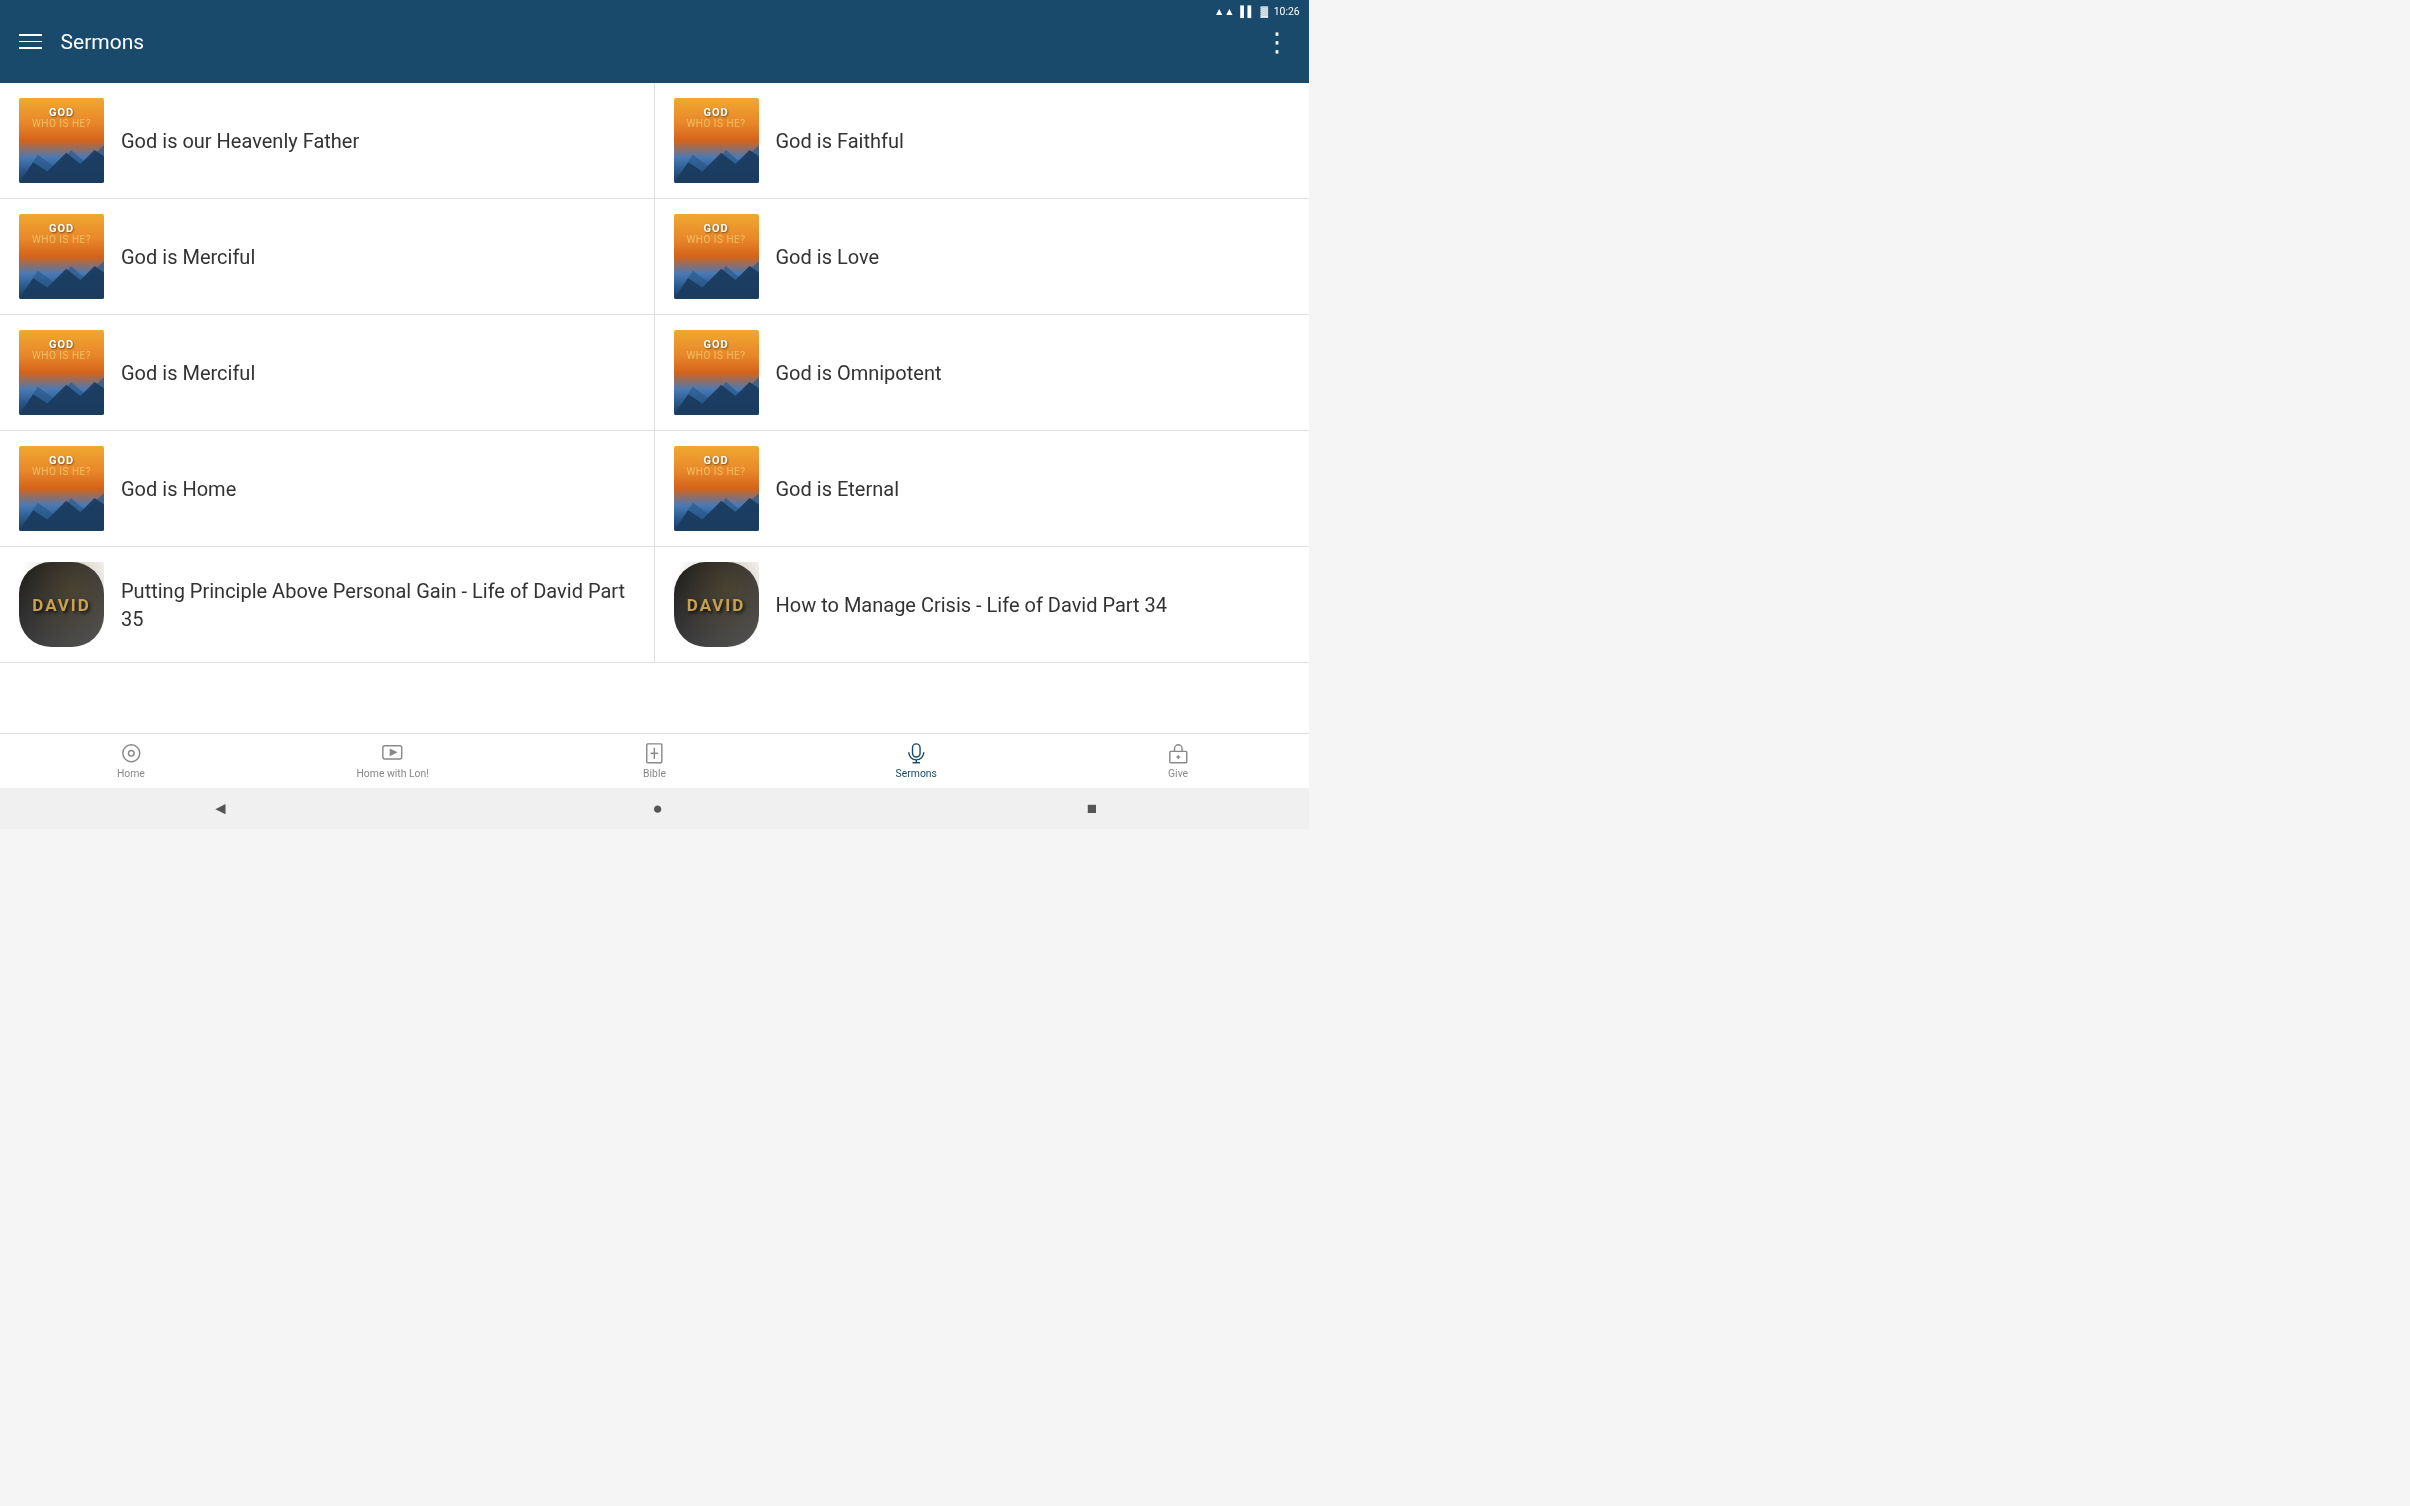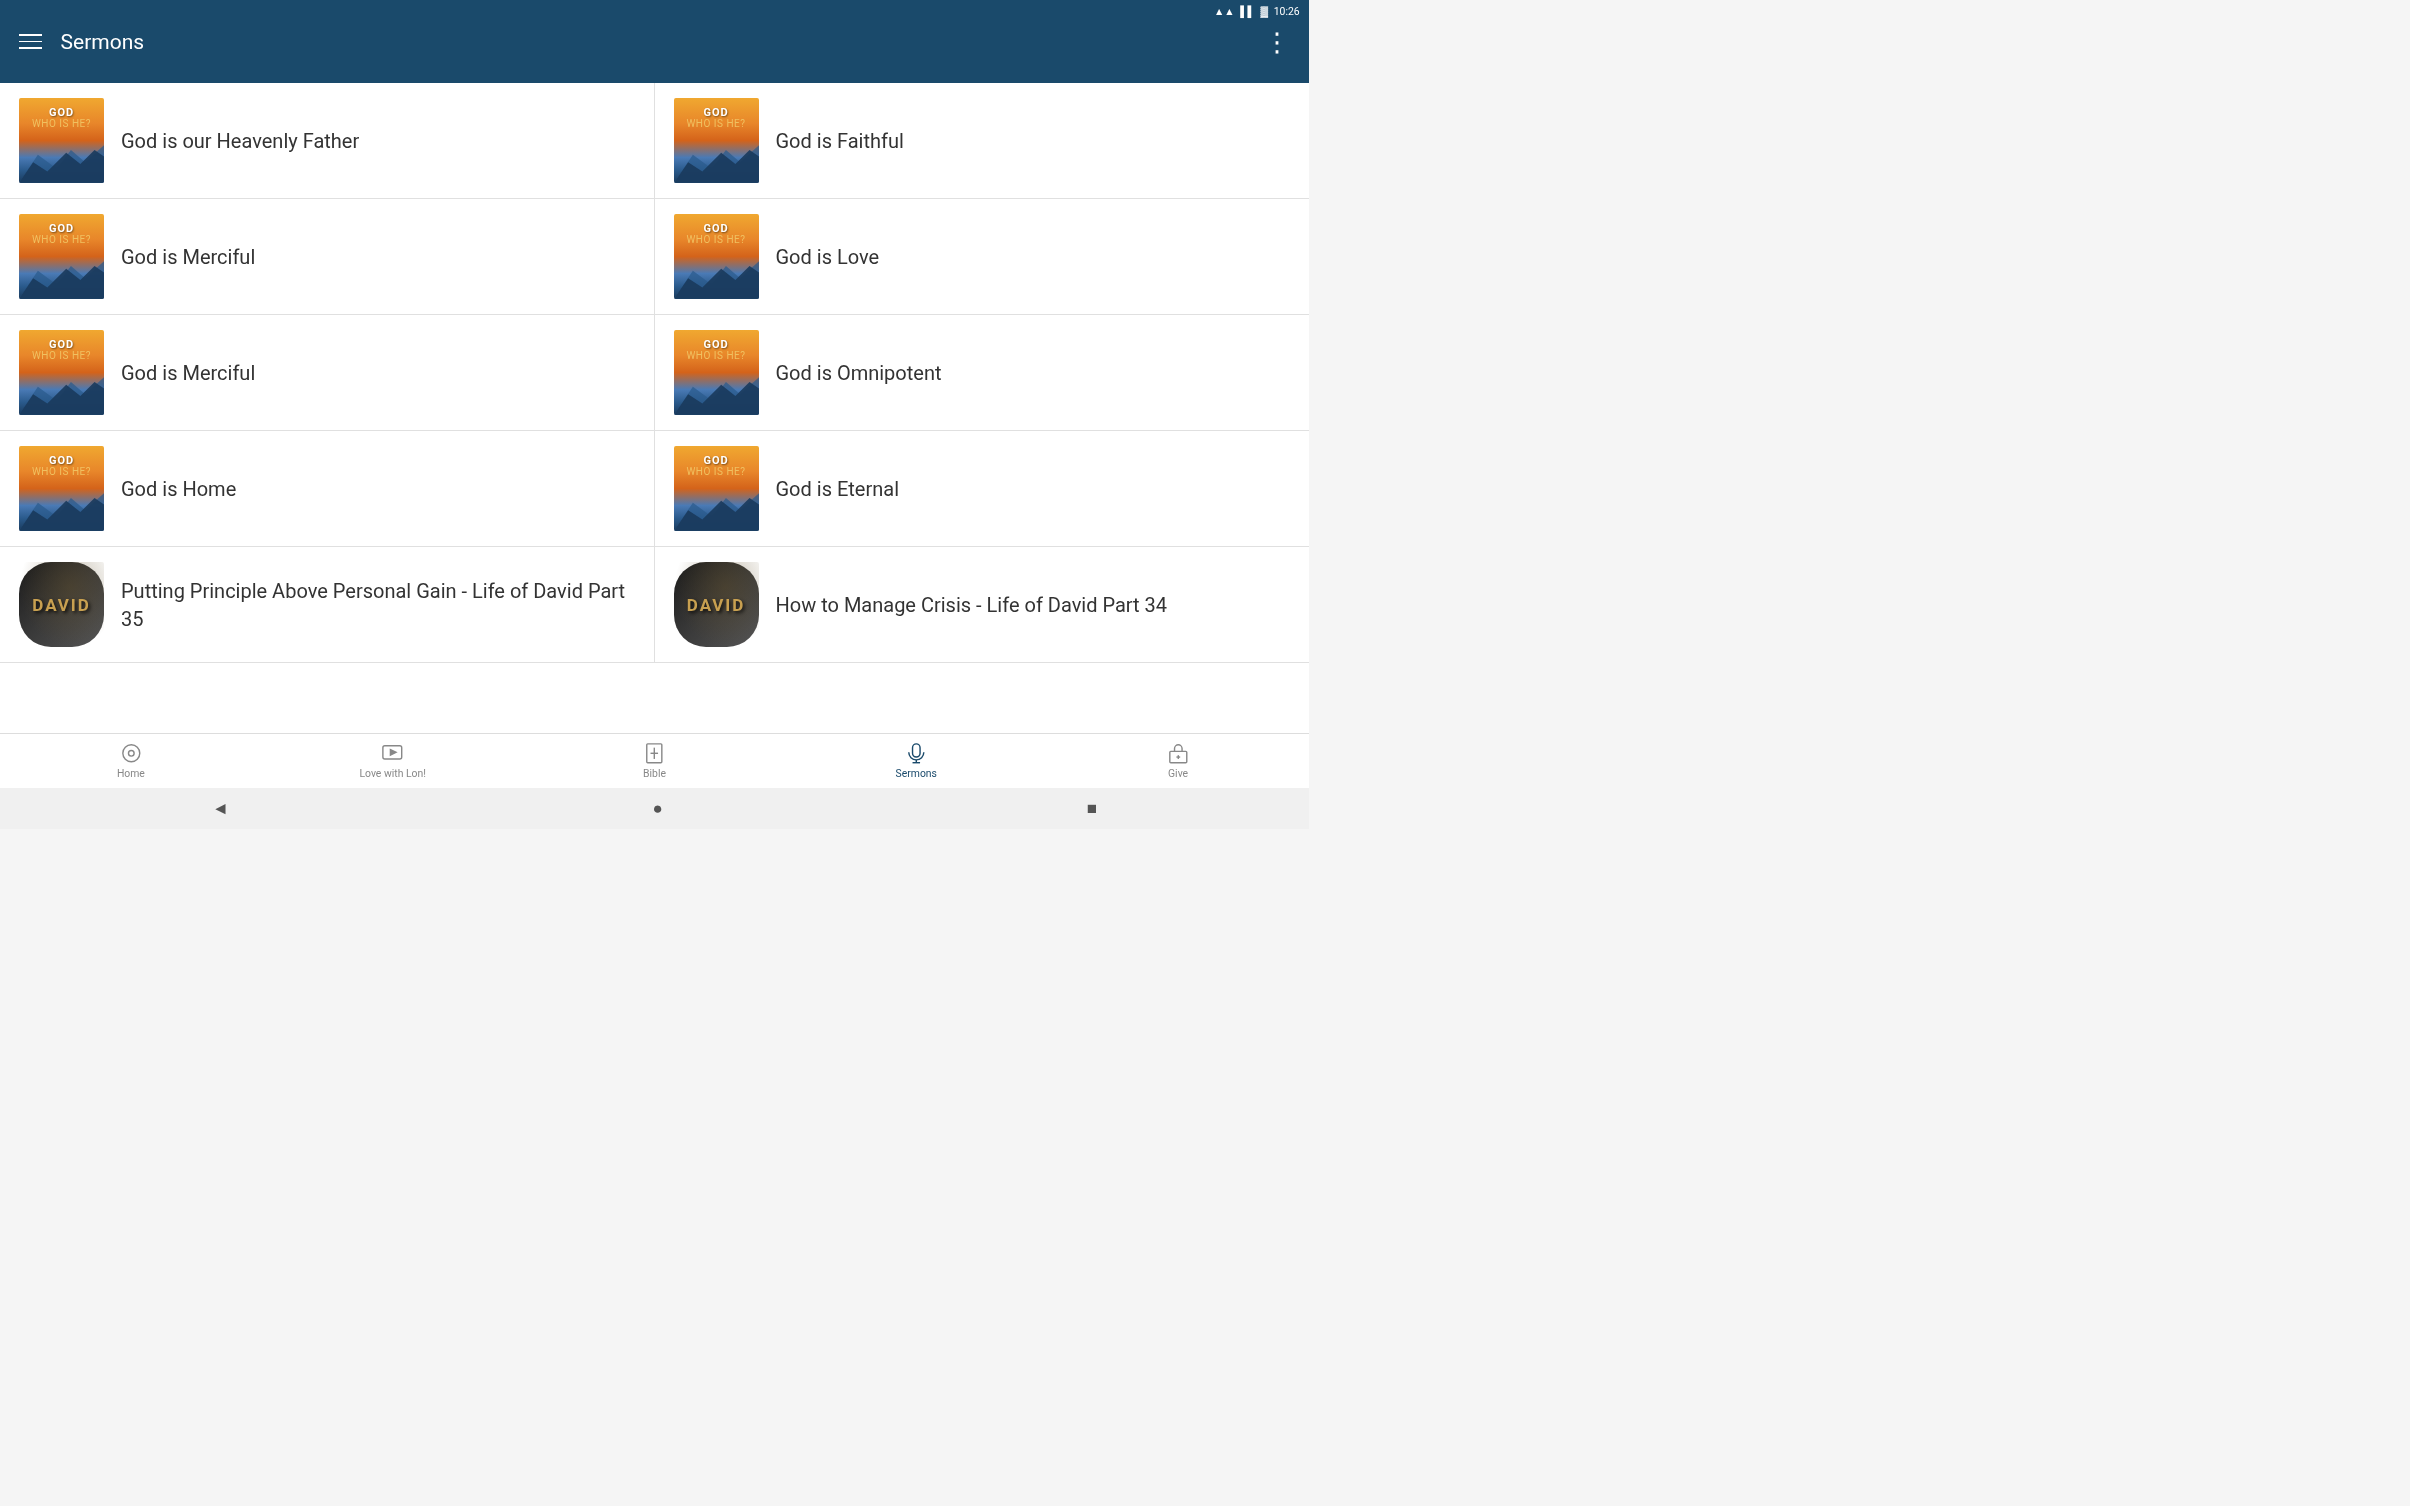--- a/index.html
+++ b/index.html
@@ -412,21 +412,21 @@
       <circle cx="12" cy="12" r="3"></circle>
     </svg>
     <span class="nav-label">Home</span>
   </div>
 
   <div class="nav-item">
     <svg width="22.6" height="22.6" viewBox="0 0 24 24" fill="none" stroke="#888" stroke-width="1.5">
       <rect x="2" y="4" width="20" height="14" rx="2"></rect>
       <polygon points="10,8 10,14 16,11" fill="#888"></polygon>
     </svg>
-    <span class="nav-label">Love with Lon!</span>
+    <span class="nav-label">Home with Lon!</span>
   </div>
 
   <div class="nav-item">
     <svg width="22.6" height="22.6" viewBox="0 0 24 24" fill="none" stroke="#888" stroke-width="1.5">
       <rect x="4" y="2" width="16" height="20" rx="1"></rect>
       <line x1="12" y1="6" x2="12" y2="18"></line>
       <line x1="8" y1="12" x2="16" y2="12"></line>
     </svg>
     <span class="nav-label">Bible</span>
   </div>

